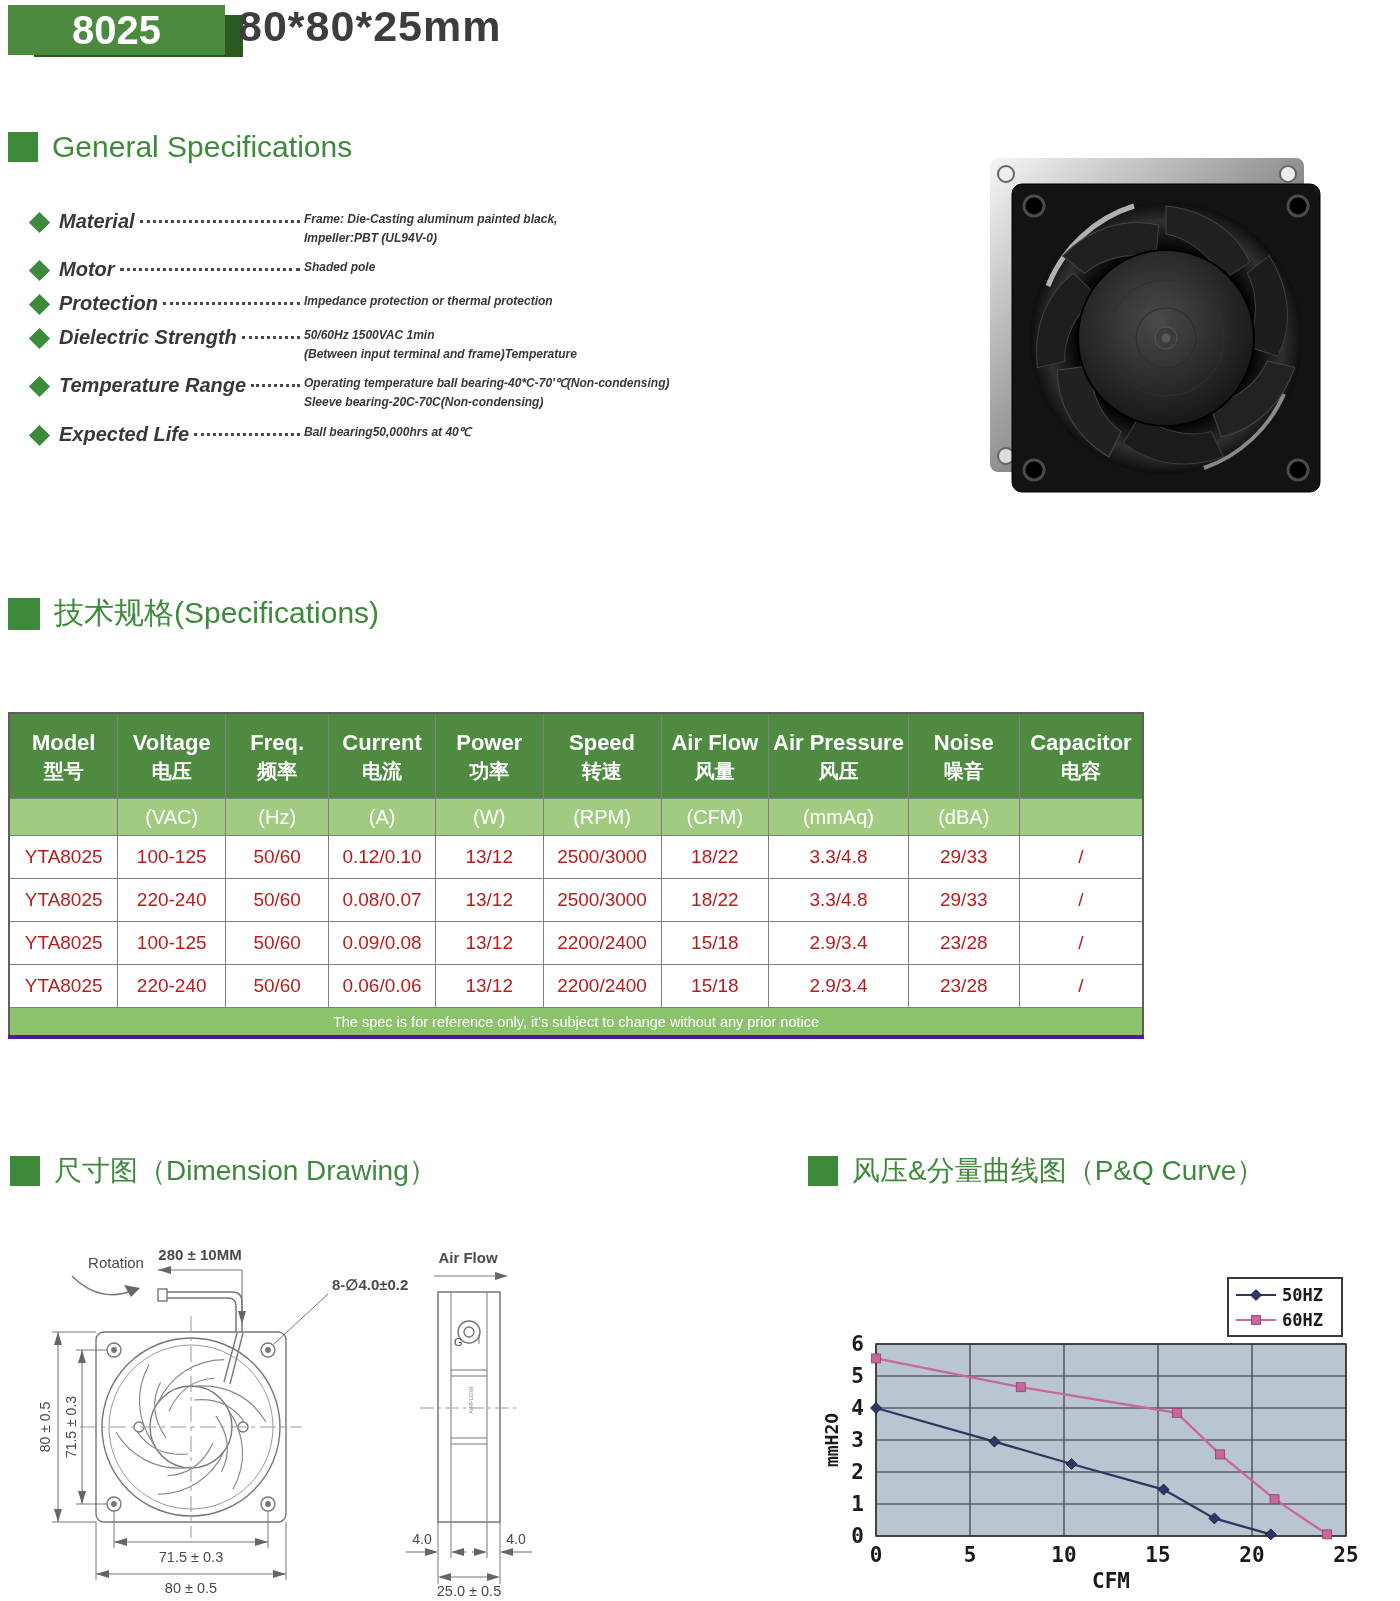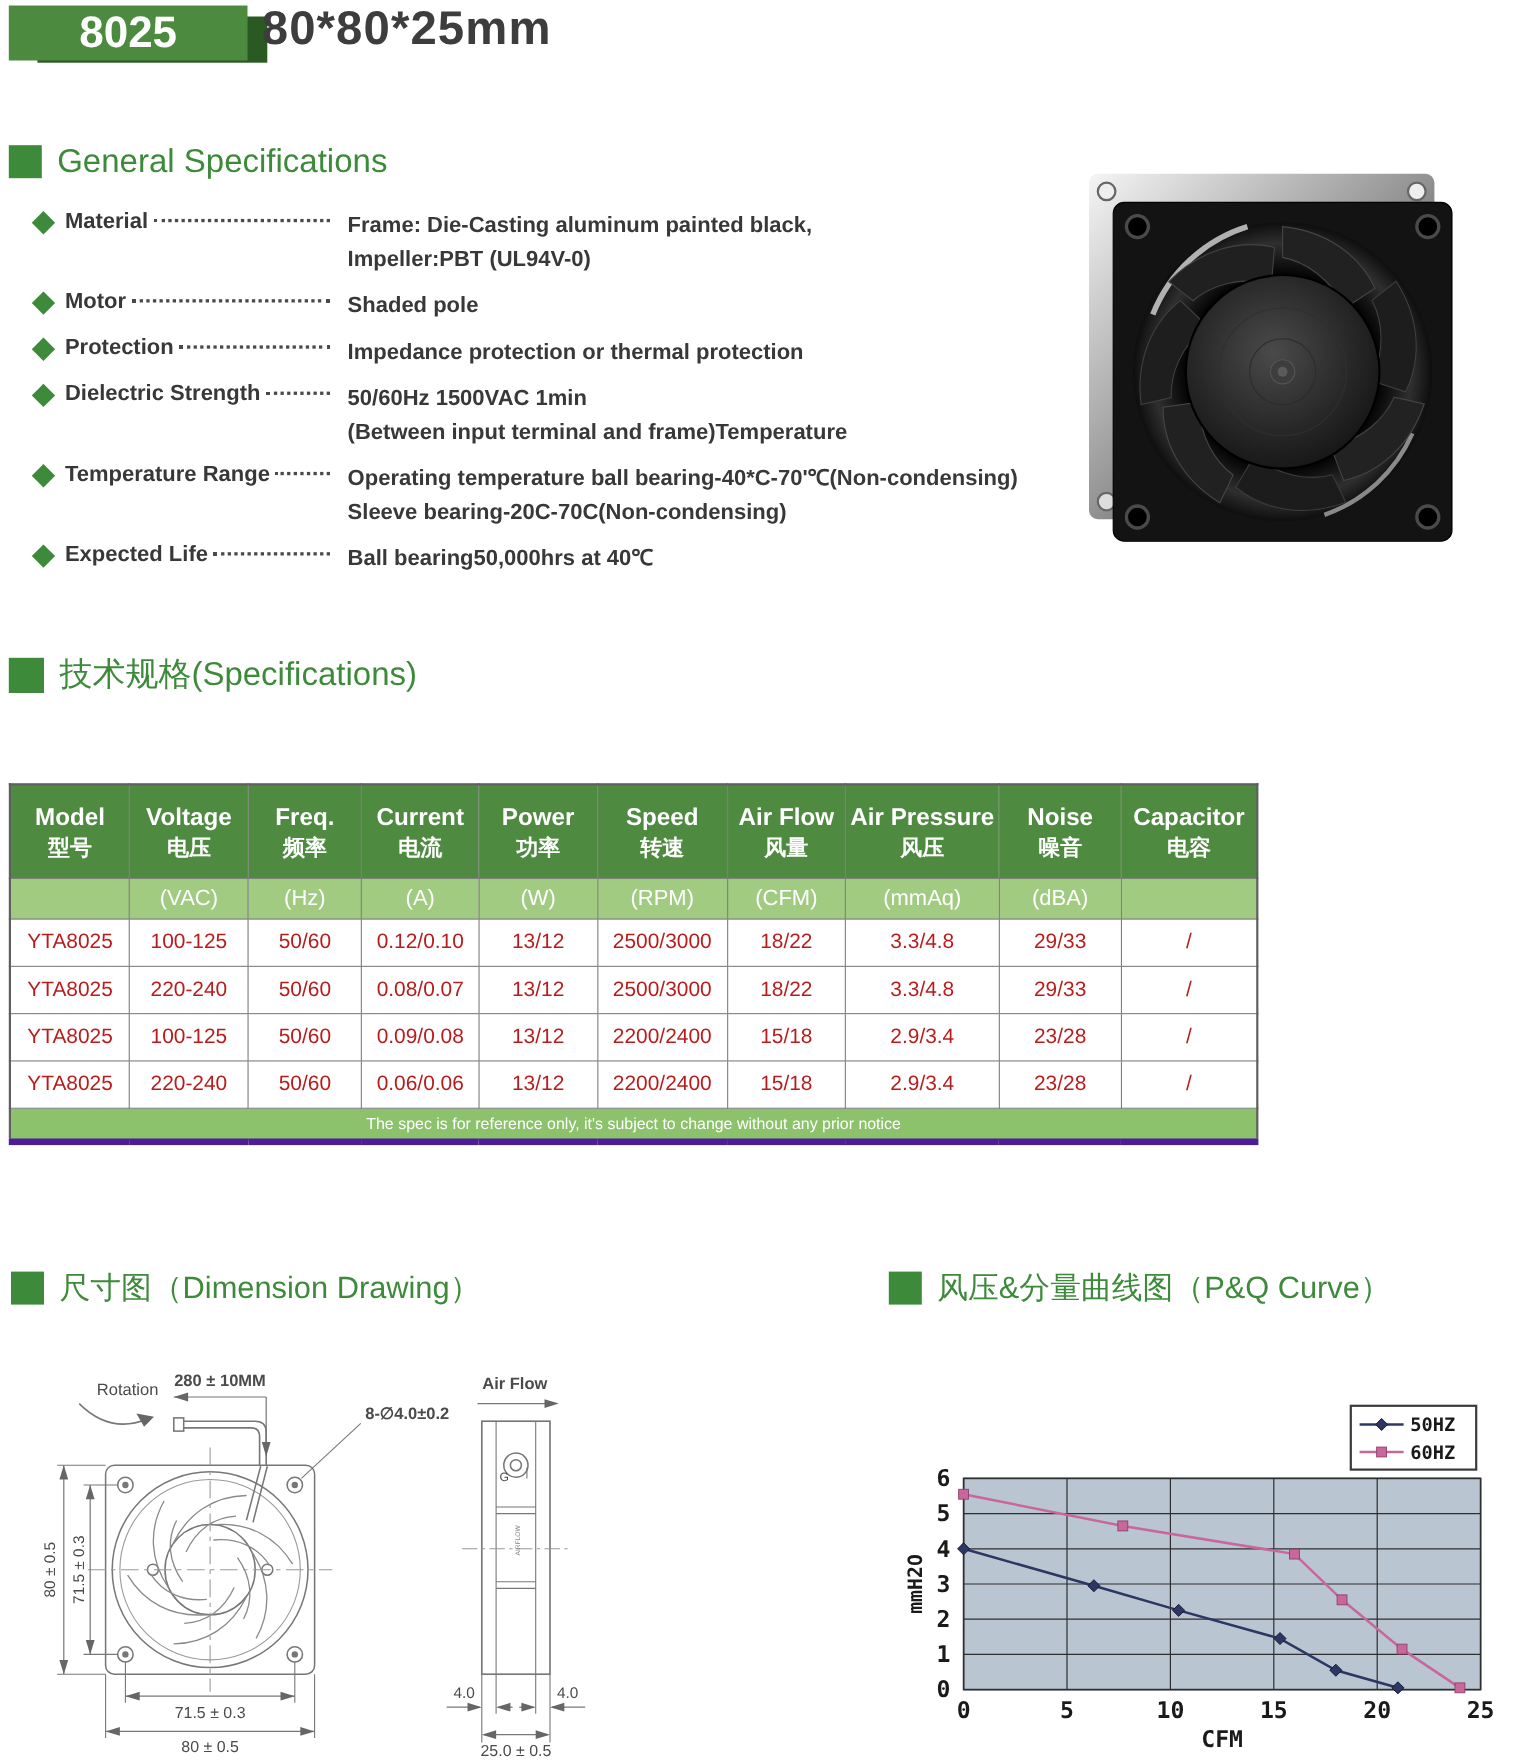--- a/index.html
+++ b/index.html
@@ -9,37 +9,37 @@
   .model-badge{position:absolute;left:8px;top:5px;width:217px;height:50px;background:#4c8b3f;
         color:#fff;font-size:40px;font-weight:bold;display:flex;align-items:center;justify-content:center;
         box-shadow:22px 6px 0 -4px #2a5a22;}
   .size-title{position:absolute;left:238px;top:2px;font-size:43px;font-weight:bold;color:#3d3d3d;letter-spacing:1px;}
   
   .sec-head{position:absolute;display:flex;align-items:center;gap:14px;}
   .sec-sq{width:30px;height:30px;background:#3e8a3b;flex:none;}
   .sec-txt{font-size:30px;font-weight:normal;color:#3e8a3b;white-space:nowrap;}
   .sec-txt.sm{font-size:28px;}
   
-  .spec-list{position:absolute;left:32px;top:190px;width:930px;}
+  .spec-list{position:absolute;left:32px;top:210px;width:930px;font-style:italic;}
   .spec-row{display:flex;align-items:flex-start;margin-bottom:11px;}
   .diamond{width:15px;height:15px;background:#3e8a3b;transform:rotate(45deg);flex:none;margin:5px 12px 0 0;}
   .lblwrap{display:flex;align-items:baseline;width:245px;flex:none;}
   .slabel{font-size:20px;font-weight:bold;color:#383838;white-space:nowrap;}
   .leader{flex:1;border-bottom:3px dotted #4a4a4a;position:relative;top:-5px;margin:0 4px 0 5px;}
-  .sval{flex:1;font-size:20px;font-weight:bold;color:#383838;line-height:1.55;margin-left:12px;}
+  .sval{flex:1;font-size:12px;font-weight:bold;color:#383838;line-height:1.55;}
   
   .spec-table{position:absolute;left:8px;top:712px;width:1136px;border-collapse:collapse;table-layout:fixed;
         border:2px solid #5f5f5f;}
   .spec-table th,.spec-table td{border:1px solid #7f7f7f;text-align:center;vertical-align:middle;}
   .spec-table th{background:#4e8a40;color:#fff;height:80px;padding:2px;}
   .spec-table th .en{font-size:22px;font-weight:bold;line-height:1.4;}
   .spec-table th .zh{font-size:20px;font-weight:bold;line-height:1.3;}
   .spec-table tr.units td{background:#a2cb82;color:#fff;font-size:20px;height:34px;}
   .spec-table tbody td{height:40px;font-size:19px;color:#b91c1c;background:#fff;}
-  .spec-table td.foot{background:#8cc26c;color:#fff;font-size:14.5px;height:25px;border-bottom:6px solid #4c1d95;}
+  .spec-table td.foot{background:#8cc26c;color:#fff;font-size:14.5px;height:25px;border-bottom:4px solid #4c1d95;}
   
   .dim-svg{position:absolute;left:36px;top:1232px;}
   .chart-wrap{position:absolute;left:818px;top:1238px;}
   svg text{font-family:"Liberation Sans",sans-serif;}
   .mono{font-family:"DejaVu Sans Mono",monospace;}
 </style>
 </head>
 <body>
 
 <div class="page">

